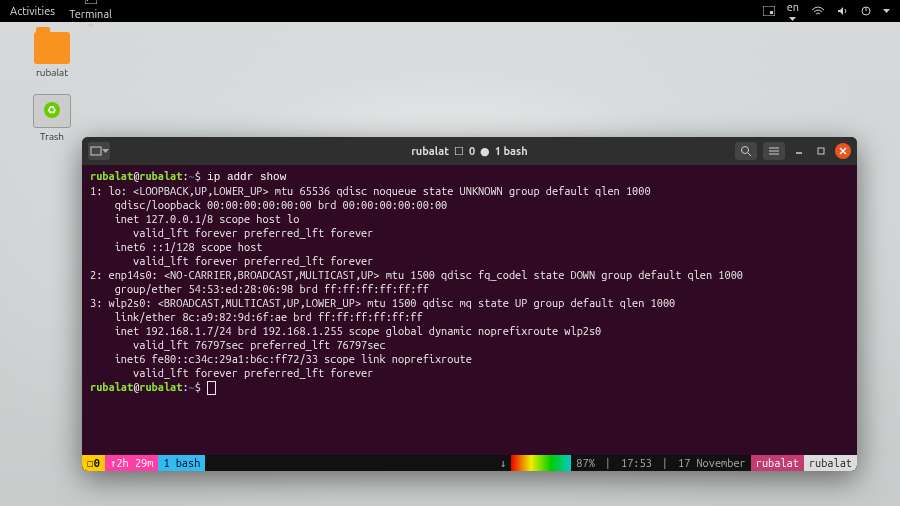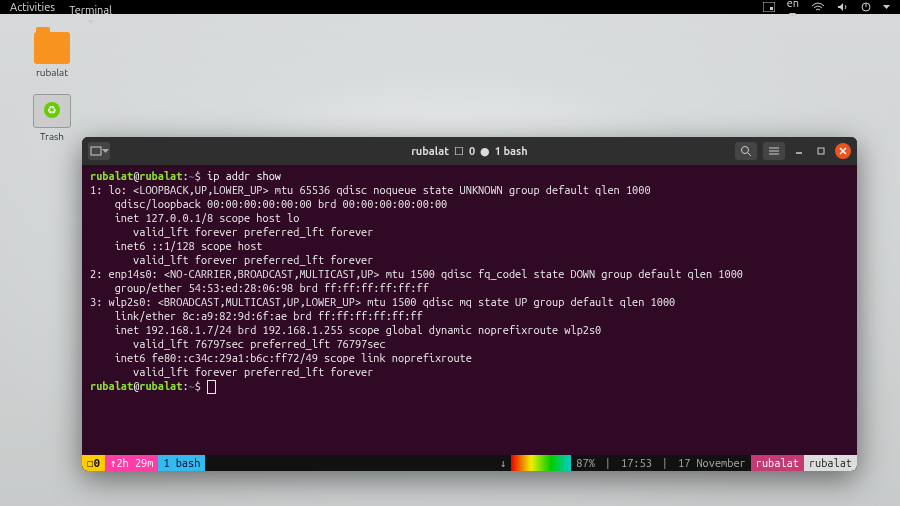--- a/index.html
+++ b/index.html
@@ -1,21 +1,21 @@
 <!DOCTYPE html>
 <html><head>
 <meta charset="utf-8">
 <style>
   html,body{margin:0;padding:0;width:900px;height:506px;overflow:hidden;font-family:"Ubuntu","DejaVu Sans",sans-serif;background:#ddd;}
   
   .desktop{position:absolute;inset:0;background:
     radial-gradient(ellipse 500px 300px at 50% 50%, rgba(255,255,255,0.9), rgba(210,215,215,0.6) 60%, rgba(190,195,195,0.4) 100%),
     linear-gradient(#e8e9ea,#d0d1d1);}
   
-  .top-panel{position:absolute;top:0;left:0;right:0;height:14px;background:#000;color:#ddd;font-size:11px;display:flex;align-items:center;padding:0 10px;}
+  .top-panel{position:absolute;top:0;left:0;right:0;height:22px;background:#000;color:#ddd;font-size:11px;display:flex;align-items:center;padding:0 10px;}
   .top-panel .left{display:flex;gap:14px;align-items:center;}
   .top-panel .center{position:absolute;left:50%;transform:translateX(-50%);margin-top:36px;}
   .top-panel .right{margin-left:auto;display:flex;gap:12px;align-items:center;}
   .top-panel .dd{display:flex;align-items:center;gap:4px;flex-direction:column;}
   .top-panel svg{display:block;}
   
   .desk-icon{position:absolute;width:60px;text-align:center;font-size:10px;color:#333;}
   .desk-icon .ico{width:36px;height:32px;margin:0 auto 3px;border-radius:3px;}
   .folder-ico{background:#f7931e;position:relative;}
   .folder-ico::before{content:"";position:absolute;top:-5px;left:2px;width:14px;height:6px;background:#f7931e;border-radius:2px 2px 0 0;}
@@ -28,21 +28,21 @@
   .tb-btn{display:flex;align-items:center;justify-content:center;width:22px;height:18px;border-radius:3px;background:#444;}
   .titlebar .title{position:absolute;left:50%;transform:translateX(-50%);display:flex;gap:5px;align-items:center;}
   .titlebar .tb-right{margin-left:auto;display:flex;gap:6px;align-items:center;}
   .winctl{width:16px;height:16px;border-radius:50%;display:flex;align-items:center;justify-content:center;color:#ddd;}
   .winctl.close{background:#e95420;color:#fff;}
   .term-body{flex:1;padding:4px 8px;font-family:"Ubuntu Mono","DejaVu Sans Mono",monospace;font-size:11px;line-height:14px;color:#eee;white-space:pre;overflow:hidden;}
   .pr-user{color:#8ae234;font-weight:600;}
   .pr-host{color:#8ae234;font-weight:600;}
   .pr-path{color:#729fcf;}
   .pr-sep{color:#eee;}
-  .cmd{color:#fff;}
+  .cmd{color:#fff;font-family:Liberation Mono, monospace;}
   .cursor{display:inline-block;width:7px;height:12px;border:1px solid #eee;vertical-align:middle;}
   
   .status-bar{height:16px;background:#111;display:flex;align-items:stretch;font-family:"Ubuntu Mono",monospace;font-size:11px;color:#aaa;}
   .status-bar .seg{display:flex;align-items:center;padding:0 5px;}
   .seg-yellow{background:#ffcc00;color:#000;font-weight:600;}
   .seg-pink{background:#ff3ea5;color:#fff;}
   .seg-blue{background:#33bbee;color:#003;}
   .seg-fill{flex:1;}
   .seg-rainbow{background:linear-gradient(90deg,#e00,#ee0,#0c0,#0cc);width:50px;}
   .seg-mag{background:#c33b72;color:#fff;}
@@ -165,21 +165,21 @@
 <span>    inet 127.0.0.1/8 scope host lo</span>
 <span>       valid_lft forever preferred_lft forever</span>
 <span>    inet6 ::1/128 scope host</span>
 <span>       valid_lft forever preferred_lft forever</span>
 <span>2: enp14s0: &lt;NO-CARRIER,BROADCAST,MULTICAST,UP&gt; mtu 1500 qdisc fq_codel state DOWN group default qlen 1000</span>
 <span>    group/ether 54:53:ed:28:06:98 brd ff:ff:ff:ff:ff:ff</span>
 <span>3: wlp2s0: &lt;BROADCAST,MULTICAST,UP,LOWER_UP&gt; mtu 1500 qdisc mq state UP group default qlen 1000</span>
 <span>    link/ether 8c:a9:82:9d:6f:ae brd ff:ff:ff:ff:ff:ff</span>
 <span>    inet 192.168.1.7/24 brd 192.168.1.255 scope global dynamic noprefixroute wlp2s0</span>
 <span>       valid_lft 76797sec preferred_lft 76797sec</span>
-<span>    inet6 fe80::c34c:29a1:b6c:ff72/49 scope link noprefixroute</span>
+<span>    inet6 fe80::c34c:29a1:b6c:ff72/33 scope link noprefixroute</span>
 <span>       valid_lft forever preferred_lft forever</span>
 <span class="pr-user">rubalat</span><span class="pr-sep">@</span><span class="pr-host">rubalat</span><span class="pr-sep">:</span><span class="pr-path">~</span><span class="pr-sep">$</span> <span class="cursor"></span></div>
 
   <div class="status-bar">
     <div class="seg seg-yellow">☐<span>0</span></div>
     <div class="seg seg-pink">↑ <span>2h 29m</span></div>
     <div class="seg seg-blue">1 bash</div>
     <div class="seg seg-fill"></div>
     <div class="seg">↓</div>
     <div class="seg seg-rainbow"></div>

